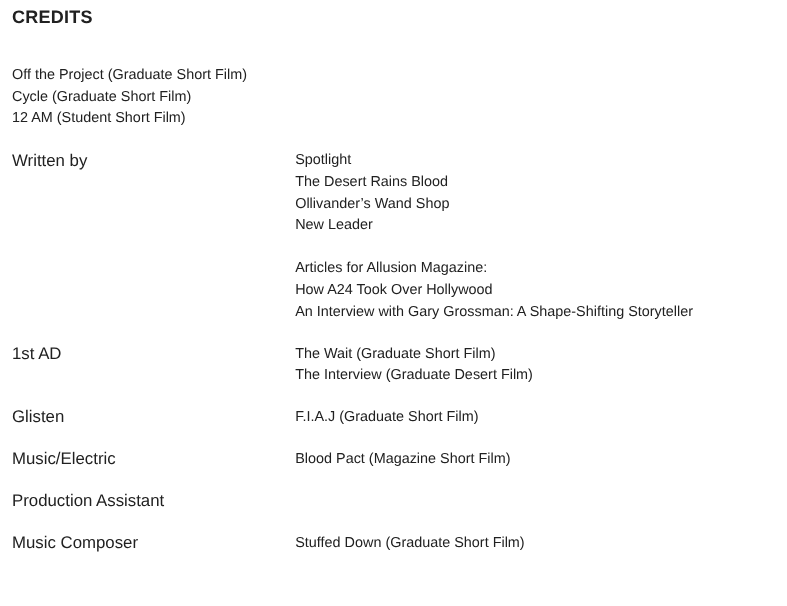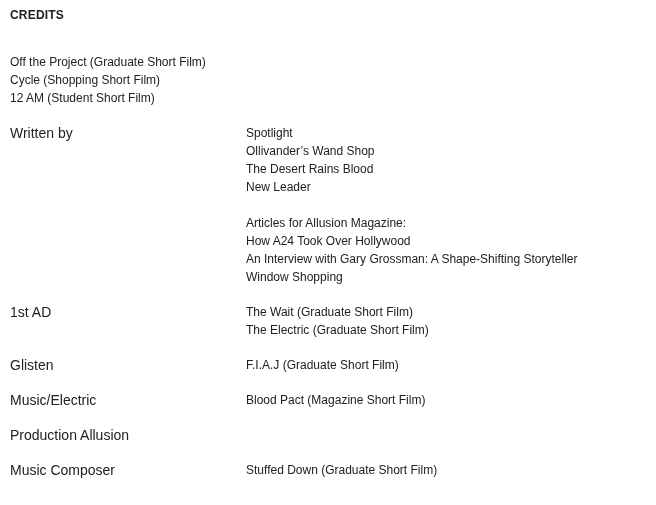--- a/index.html
+++ b/index.html
@@ -12,21 +12,21 @@
     width: 656px;
     height: 505px;
     box-sizing: border-box;
     padding: 6px 10px 0 10px;
     background: #ffffff;
     font-family: "Liberation Sans", sans-serif;
     color: #212121;
     overflow: hidden;
   }
   .title {
-    font-size: 12px;
+    font-size: 15px;
     font-weight: bold;
     line-height: 18px;
     margin: 0 0 29px 0;
     letter-spacing: 0.2px;
   }
   .rows {
     display: block;
   }
   .row {
     display: flex;
@@ -56,59 +56,58 @@
 </style>
 </head>
 <body>
 
 <div class="page" style="background: rgb(255, 255, 255); color: rgb(33, 33, 33);">
   <h1 class="title">CREDITS</h1>
   <div class="rows" id="rows">
       <div class="row">
         <div class="entries">
           <div class="entry">Off the Project (Graduate Short Film)</div>
-          <div class="entry">Cycle (Shopping Short Film)</div>
+          <div class="entry">Cycle (Graduate Short Film)</div>
           <div class="entry">12 AM (Student Short Film)</div>
         </div>
       </div>
       <div class="row">
         <div class="role">Written by</div>
         <div class="entries">
           <div class="entry">Spotlight</div>
+          <div class="entry">The Desert Rains Blood</div>
           <div class="entry">Ollivander’s Wand Shop</div>
-          <div class="entry">The Desert Rains Blood</div>
           <div class="entry">New Leader</div>
           <div class="entry spacer">&nbsp;</div>
           <div class="entry italic">Articles for Allusion Magazine:</div>
           <div class="entry">How A24 Took Over Hollywood</div>
           <div class="entry">An Interview with Gary Grossman: A Shape-Shifting Storyteller</div>
-          <div class="entry">Window Shopping</div>
         </div>
       </div>
       <div class="row">
         <div class="role">1st AD</div>
         <div class="entries">
           <div class="entry">The Wait (Graduate Short Film)</div>
-          <div class="entry">The Electric (Graduate Short Film)</div>
+          <div class="entry">The Interview (Graduate Desert Film)</div>
         </div>
       </div>
       <div class="row">
         <div class="role">Glisten</div>
         <div class="entries">
           <div class="entry">F.I.A.J (Graduate Short Film)</div>
         </div>
       </div>
       <div class="row">
         <div class="role">Music/Electric</div>
         <div class="entries">
           <div class="entry">Blood Pact (Magazine Short Film)</div>
         </div>
       </div>
       <div class="row">
-        <div class="role">Production Allusion</div>
+        <div class="role">Production Assistant</div>
       </div>
       <div class="row">
         <div class="role">Music Composer</div>
         <div class="entries">
           <div class="entry">Stuffed Down (Graduate Short Film)</div>
         </div>
       </div>
     </div>
 </div>
 

